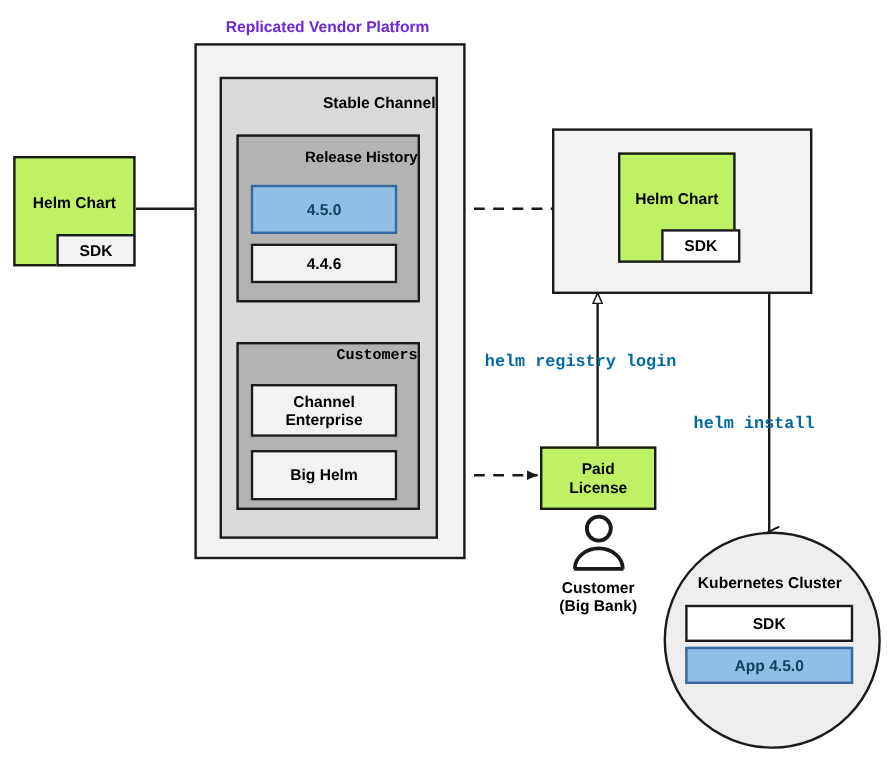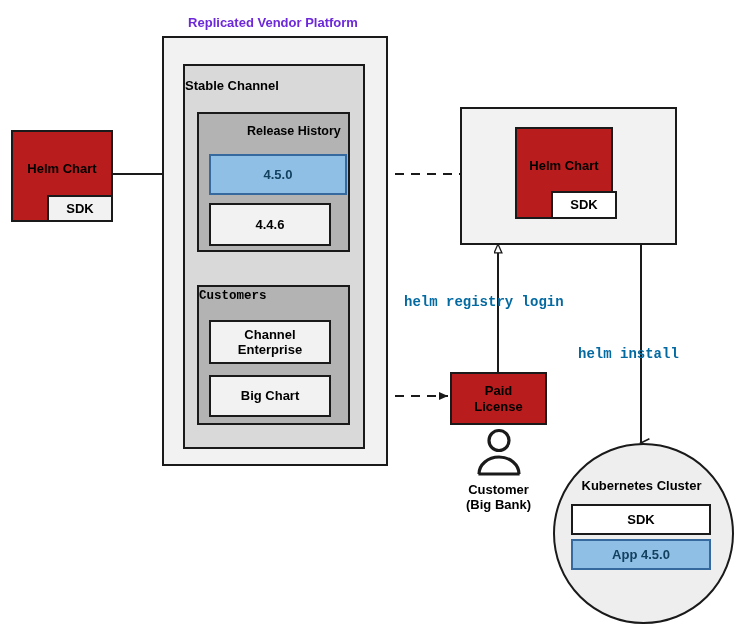--- a/index.html
+++ b/index.html
@@ -35,21 +35,21 @@
   .ttl {
     position: absolute;
     font-weight: bold;
     text-align: center;
     color: #6d28d9;
     white-space: nowrap;
   }
   .container-title {
     position: absolute;
     left: 0; right: 0;
-    text-align: left;
+    text-align: right;
     font-weight: bold;
     color: #000000;
   }
   .box-outer {
     border: 2px solid #1a1a1a;
     background: #f2f2f2;
   }
   .box-mid {
     border: 2px solid #1a1a1a;
     background: #d9d9d9;
@@ -61,21 +61,21 @@
   .box-leaf {
     border: 2px solid #1a1a1a;
     background: #f2f2f2;
   }
   .box-white {
     border: 2px solid #1a1a1a;
     background: #ffffff;
   }
   .box-grey {
     border: 2px solid #1a1a1a;
-    background: #b91c1c;
+    background: #bef264;
   }
   .box-blue {
     border: 2px solid #36699e;
     background: #8fbfe4;
     color: #12405f;
   }
   .circle {
     border: 2.5px solid #1a1a1a;
     background: #eeeeee;
     border-radius: 50%;
@@ -137,37 +137,37 @@
   <div class="box-outer" style="position:absolute; left:162px; top:36px; width:222px; height:426px;"></div>
 
   <div class="box-mid" style="position:absolute; left:183px; top:64px; width:178px; height:381px;">
     <div class="container-title" style="top:12px; font-size:13px;">Stable Channel</div>
   </div>
 
   <div class="box-inner" style="position:absolute; left:197px; top:112px; width:149px; height:136px;">
     <div class="container-title" style="top:10px; font-size:12.5px;margin-left:48px;">Release History</div>
   </div>
 
-  <div class="node box-blue" style="left:209px; top:154px; width:138px; height:41px;">
+  <div class="node box-blue" style="left:209px; top:154px; width:122px; height:41px;">
     <span style="font-size:13px;">4.5.0</span>
   </div>
-  <div class="node box-leaf" style="left:209px; top:203px; width:122px; height:43px;">
+  <div class="node box-leaf" style="left:209px; top:203px; width:122px; height:33px;">
     <span style="font-size:13px;">4.4.6</span>
   </div>
 
   <div class="box-inner" style="position:absolute; left:197px; top:285px; width:149px; height:136px;">
     <div class="container-title" style="top:2px; font-size:12.5px;font-family:Liberation Mono, monospace;">Customers</div>
   </div>
 
   <div class="node box-leaf" style="left:209px; top:320px; width:122px; height:44px; flex-direction:column;">
     <span style="font-size:13px;">Channel</span>
     <span style="font-size:13px;">Enterprise</span>
   </div>
   <div class="node box-leaf" style="left:209px; top:375px; width:122px; height:42px;">
-    <span style="font-size:13px;">Big Chart</span>
+    <span style="font-size:13px;">Big Helm</span>
   </div>
 
 
   <div class="box-outer" style="position:absolute; left:460px; top:107px; width:213px; height:134px;"></div>
 
   <div class="node box-grey" style="left:515px; top:127px; width:98px; height:92px;">
     <span style="font-size:13px; margin-bottom:15px;">Helm Chart</span>
   </div>
   <div class="node box-white" style="left:551px; top:191px; width:66px; height:28px;">
     <span style="font-size:13px;">SDK</span>

